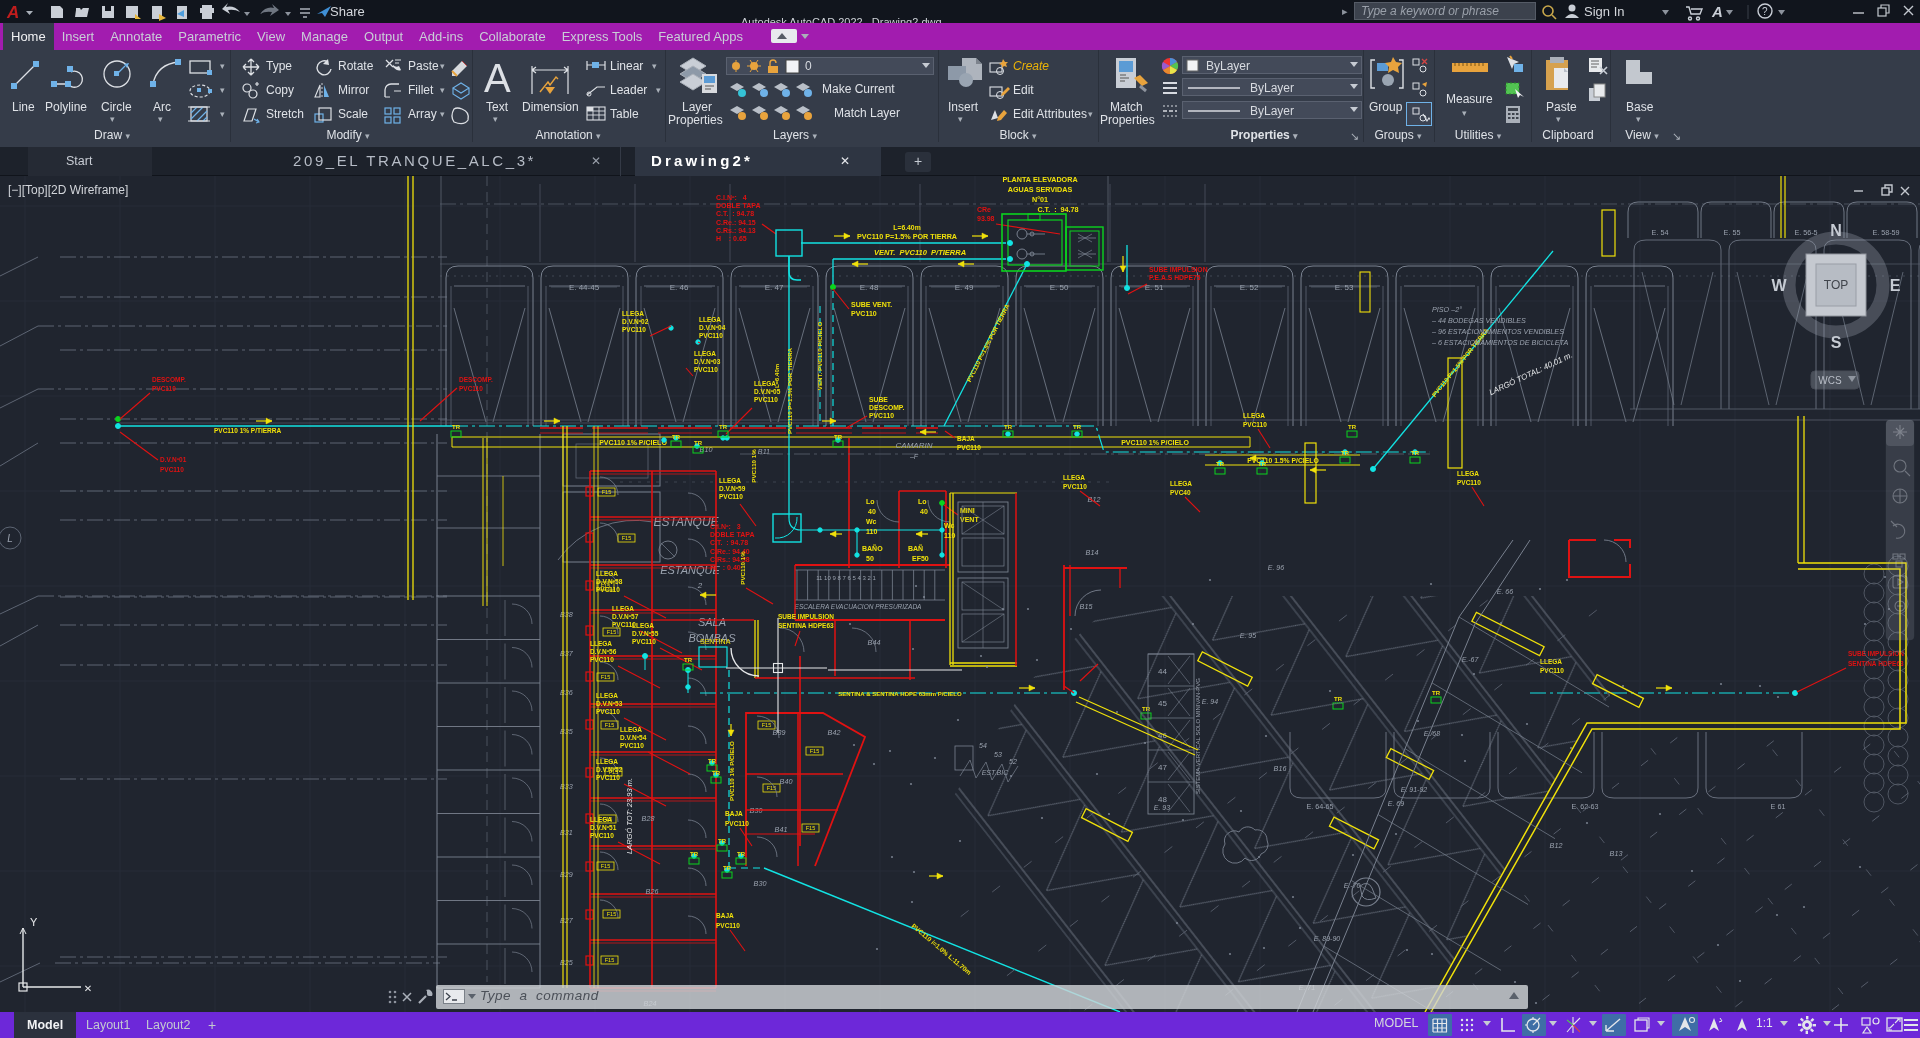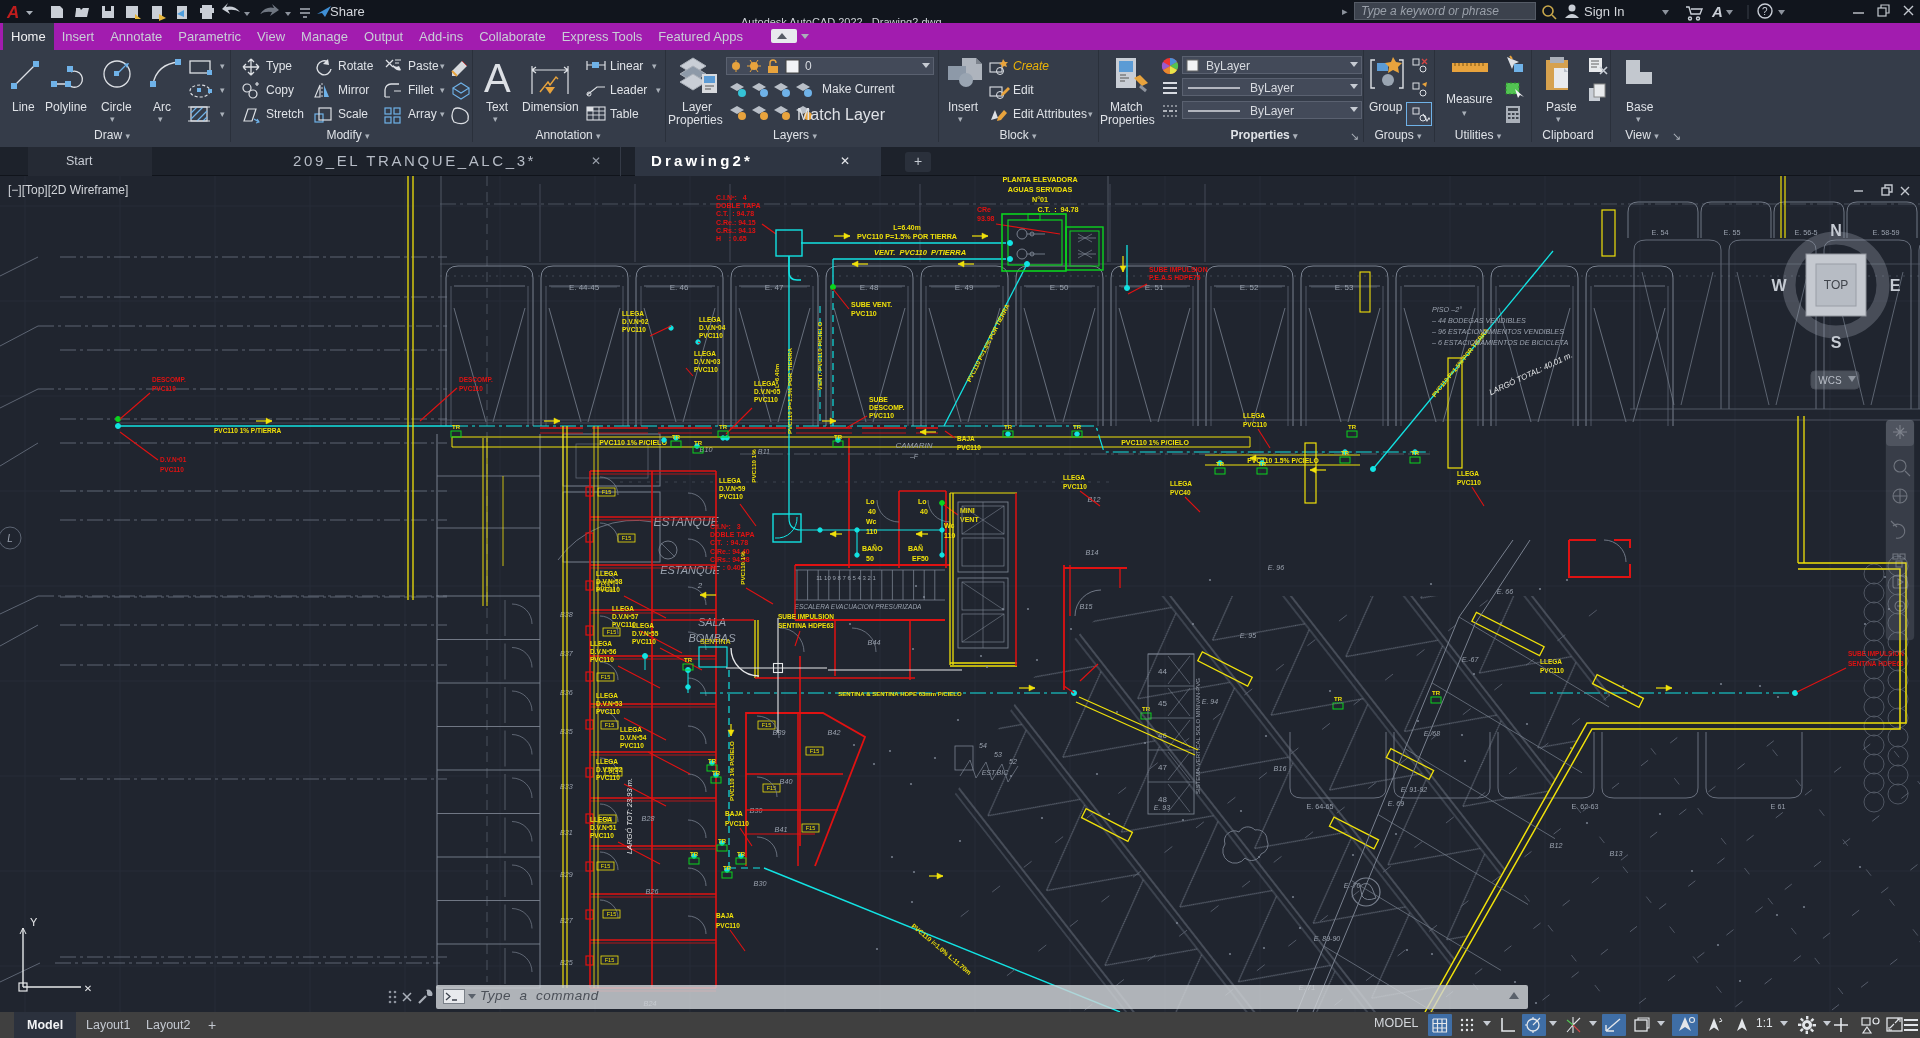--- a/index.html
+++ b/index.html
@@ -2,21 +2,21 @@
 <html><head><meta charset="utf-8"><style>
 * { margin:0; padding:0; box-sizing:border-box; }
 body { width:1920px; height:1038px; overflow:hidden; background:#20252f;
   font-family:"Liberation Sans", sans-serif; position:relative; }
 .abs { position:absolute; }
 #titlebar { left:0; top:0; width:1920px; height:23px; background:#11151d; }
 #tabrow { left:0; top:23px; width:1920px; height:27px; background:#a21caf; }
 #ribbon { left:0; top:50px; width:1920px; height:97px; background:#353c49; }
 #filetabs { left:0; top:147px; width:1920px; height:29px; background:#1d222b; border-bottom:1px solid #10141b; }
 #canvas { left:0; top:176px; width:1920px; height:836px; background:#20252f; }
-#statusbar { left:0; top:1012px; width:1920px; height:26px; background:#404040; }
+#statusbar { left:0; top:1012px; width:1920px; height:26px; background:#6d28d9; }
 .tab { display:inline-block; height:27px; line-height:27px; padding:0 8px; color:#c9ced7; font-size:13px; }
 .tab.active { background:#353c49; color:#f0f1f3; }
 .plabel { color:#dfe2e7; font-size:12px; text-align:center; }
 .divider { position:absolute; top:0; width:1px; height:92px; background:#2a303b; }
 .combo { position:absolute; background:#434a59; border:1px solid #5a6170; color:#d7dae0; font-size:12px; }
 svg.icon { display:block; }
 </style></head>
 <body>
 
 <div id="titlebar" class="abs">
@@ -280,21 +280,21 @@
     </svg>
     <svg class="icon abs" style="left:772px;top:53px" width="20" height="18" viewBox="0 0 20 18">
       <path d="M2,7 l7,-4 7,4 -7,4 Z" fill="#b9bfc8"></path>
       <circle cx="14" cy="13" r="4" fill="#e8a33d"></circle>
     </svg>
     <svg class="icon abs" style="left:794px;top:53px" width="20" height="18" viewBox="0 0 20 18">
       <path d="M2,7 l7,-4 7,4 -7,4 Z" fill="#b9bfc8"></path>
       <circle cx="14" cy="13" r="4" fill="#e8a33d"></circle>
     </svg>
     <span class="abs" style="left:822px;top:32px;color:#dfe2e7;font-size:12px;white-space:nowrap;">Make Current</span>
-    <span class="abs" style="left:797px;top:56px;color:#dfe2e7;font-size:16px;white-space:nowrap;">Match Layer</span>
+    <span class="abs" style="left:834px;top:56px;color:#dfe2e7;font-size:12px;white-space:nowrap;">Match Layer</span>
     <div class="abs plabel" style="left:715px;top:78px;width:160px;">Layers&nbsp;<span style="font-size:9px;color:#aab0b9;">▾</span></div>
     <div class="divider" style="left:938px"></div>
     <svg class="icon abs" style="left:944px;top:4px" width="40" height="44" viewBox="0 0 40 44">
       <path d="M18,4 h14 l6,6 v16 h-20 Z" fill="#aeb4bd"></path>
       <path d="M32,4 l0,6 h6" fill="#7d838d"></path>
       <rect x="4" y="12" width="18" height="14" fill="#8d99a8"></rect>
       <circle cx="22" cy="26" r="7" fill="#9aa5b2"></circle>
     </svg>
     <span class="abs" style="left:948px;top:50px;color:#dfe2e7;font-size:12px;white-space:nowrap;">Insert</span>
     <span class="abs" style="left:958px;top:64px;font-size:9px;color:#aab0b9;">▾</span>

